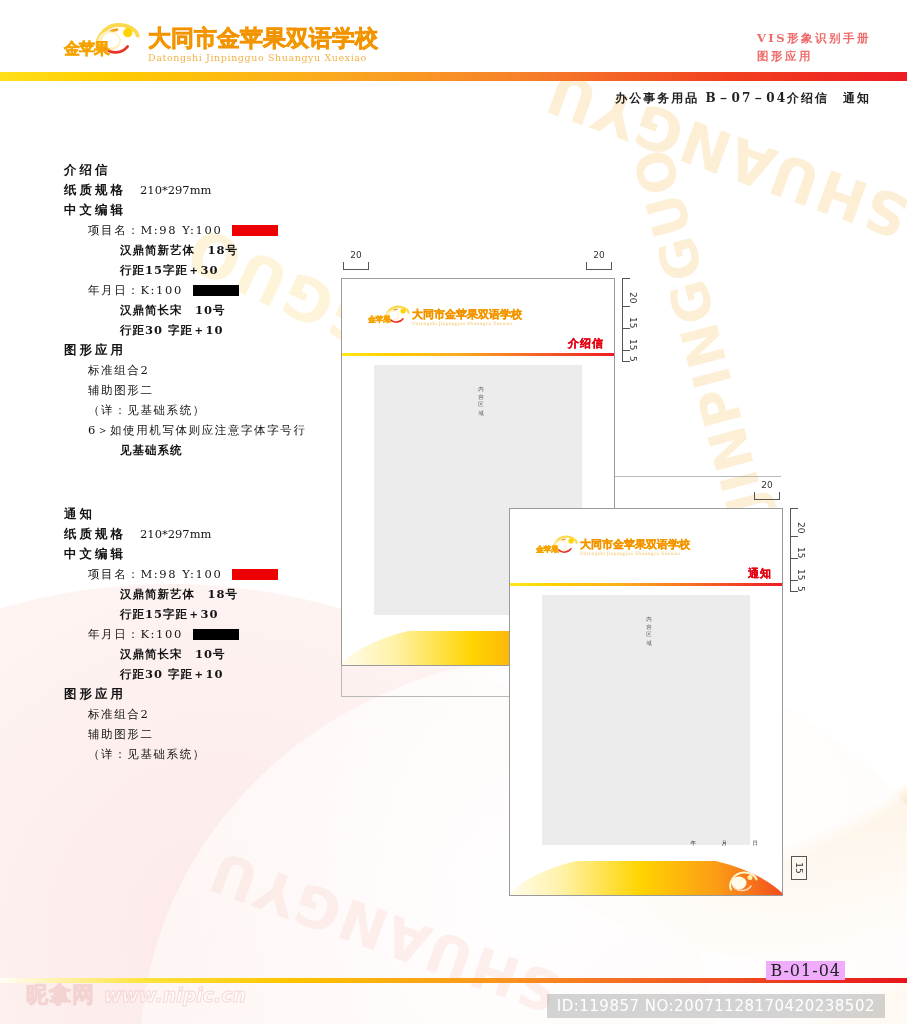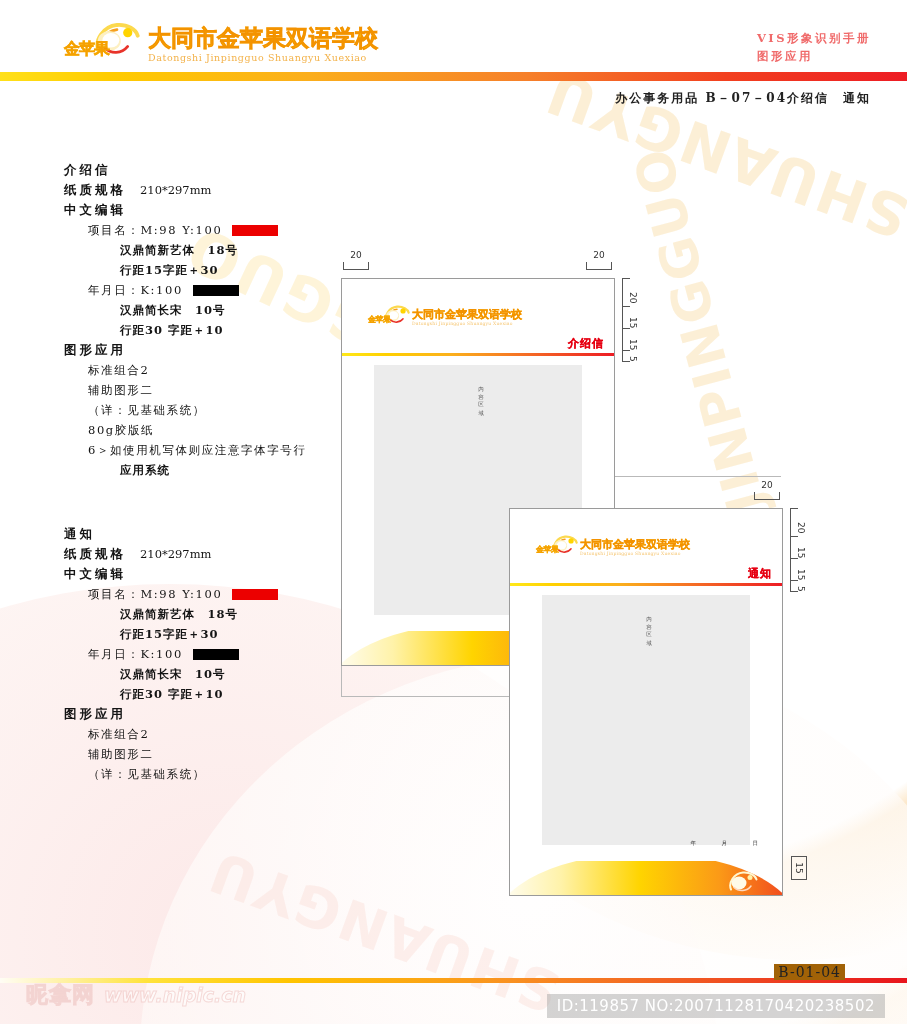--- a/index.html
+++ b/index.html
@@ -160,22 +160,22 @@
 
   
   .guide{position:absolute;background:#b9b9b9;z-index:2;}
 
   
   .footer-rule{
     position:absolute;left:0;bottom:41px;width:100%;height:5px;z-index:3;
     background:linear-gradient(90deg,#fffdf5 0%,#ffe33c 16%,#ffc400 32%,#f99221 56%,#f15a22 76%,#e8141c 100%);
   }
   .footer-code{
-    position:absolute;right:62px;bottom:44px;z-index:4;font-size:14px;letter-spacing:1px;color:#222;
-    font-family:"DejaVu Serif","Liberation Serif",serif;background:#a16207;padding:0 4px;
+    position:absolute;right:62px;bottom:44px;z-index:4;font-size:16px;letter-spacing:1px;color:#222;
+    font-family:"DejaVu Serif","Liberation Serif",serif;background:#f0abfc;padding:0 4px;
   }
   .wm-nipic{
     position:absolute;left:26px;bottom:14px;z-index:6;display:flex;align-items:center;gap:9px;opacity:.58;
   }
   .wm-nipic .cn{
     font-family:Liberation Serif, serif;font-weight:700;font-size:22px;
     color:rgba(255,255,255,.95);-webkit-text-stroke:1px rgba(236,190,186,.95);letter-spacing:1px;
   }
   .wm-nipic .en{
     font-family:"DejaVu Sans","Liberation Sans",sans-serif;font-weight:700;font-style:italic;font-size:19px;
@@ -242,23 +242,22 @@
     <div class="s-i2">行距15字距＋30</div>
     <div class="s-i1">
       <span>年月日：</span><span>K:100</span><span class="swatch black"></span>
     </div>
     <div class="s-i2">汉鼎简长宋　10号</div>
     <div class="s-i2">行距30 字距＋10</div>
     <div class="s-h">图形应用</div>
     <div class="s-i1">标准组合2</div>
     <div class="s-i1">辅助图形二</div>
     <div class="s-i1">（详：见基础系统）</div>
-    <div class="s-i1">80g胶版纸</div>
     <div class="s-i1">6＞如使用机写体则应注意字体字号行</div>
-    <div class="s-i2">应用系统</div>
+    <div class="s-i2">见基础系统</div>
   </div>
 
   <div class="gap-lg"></div>
 
   <div class="spec-block">
     <div class="s-h">通知</div>
     <div class="s-h">
       <span>纸质规格</span><span class="val">210*297mm</span>
     </div>
     <div class="s-h">中文编辑</div>

